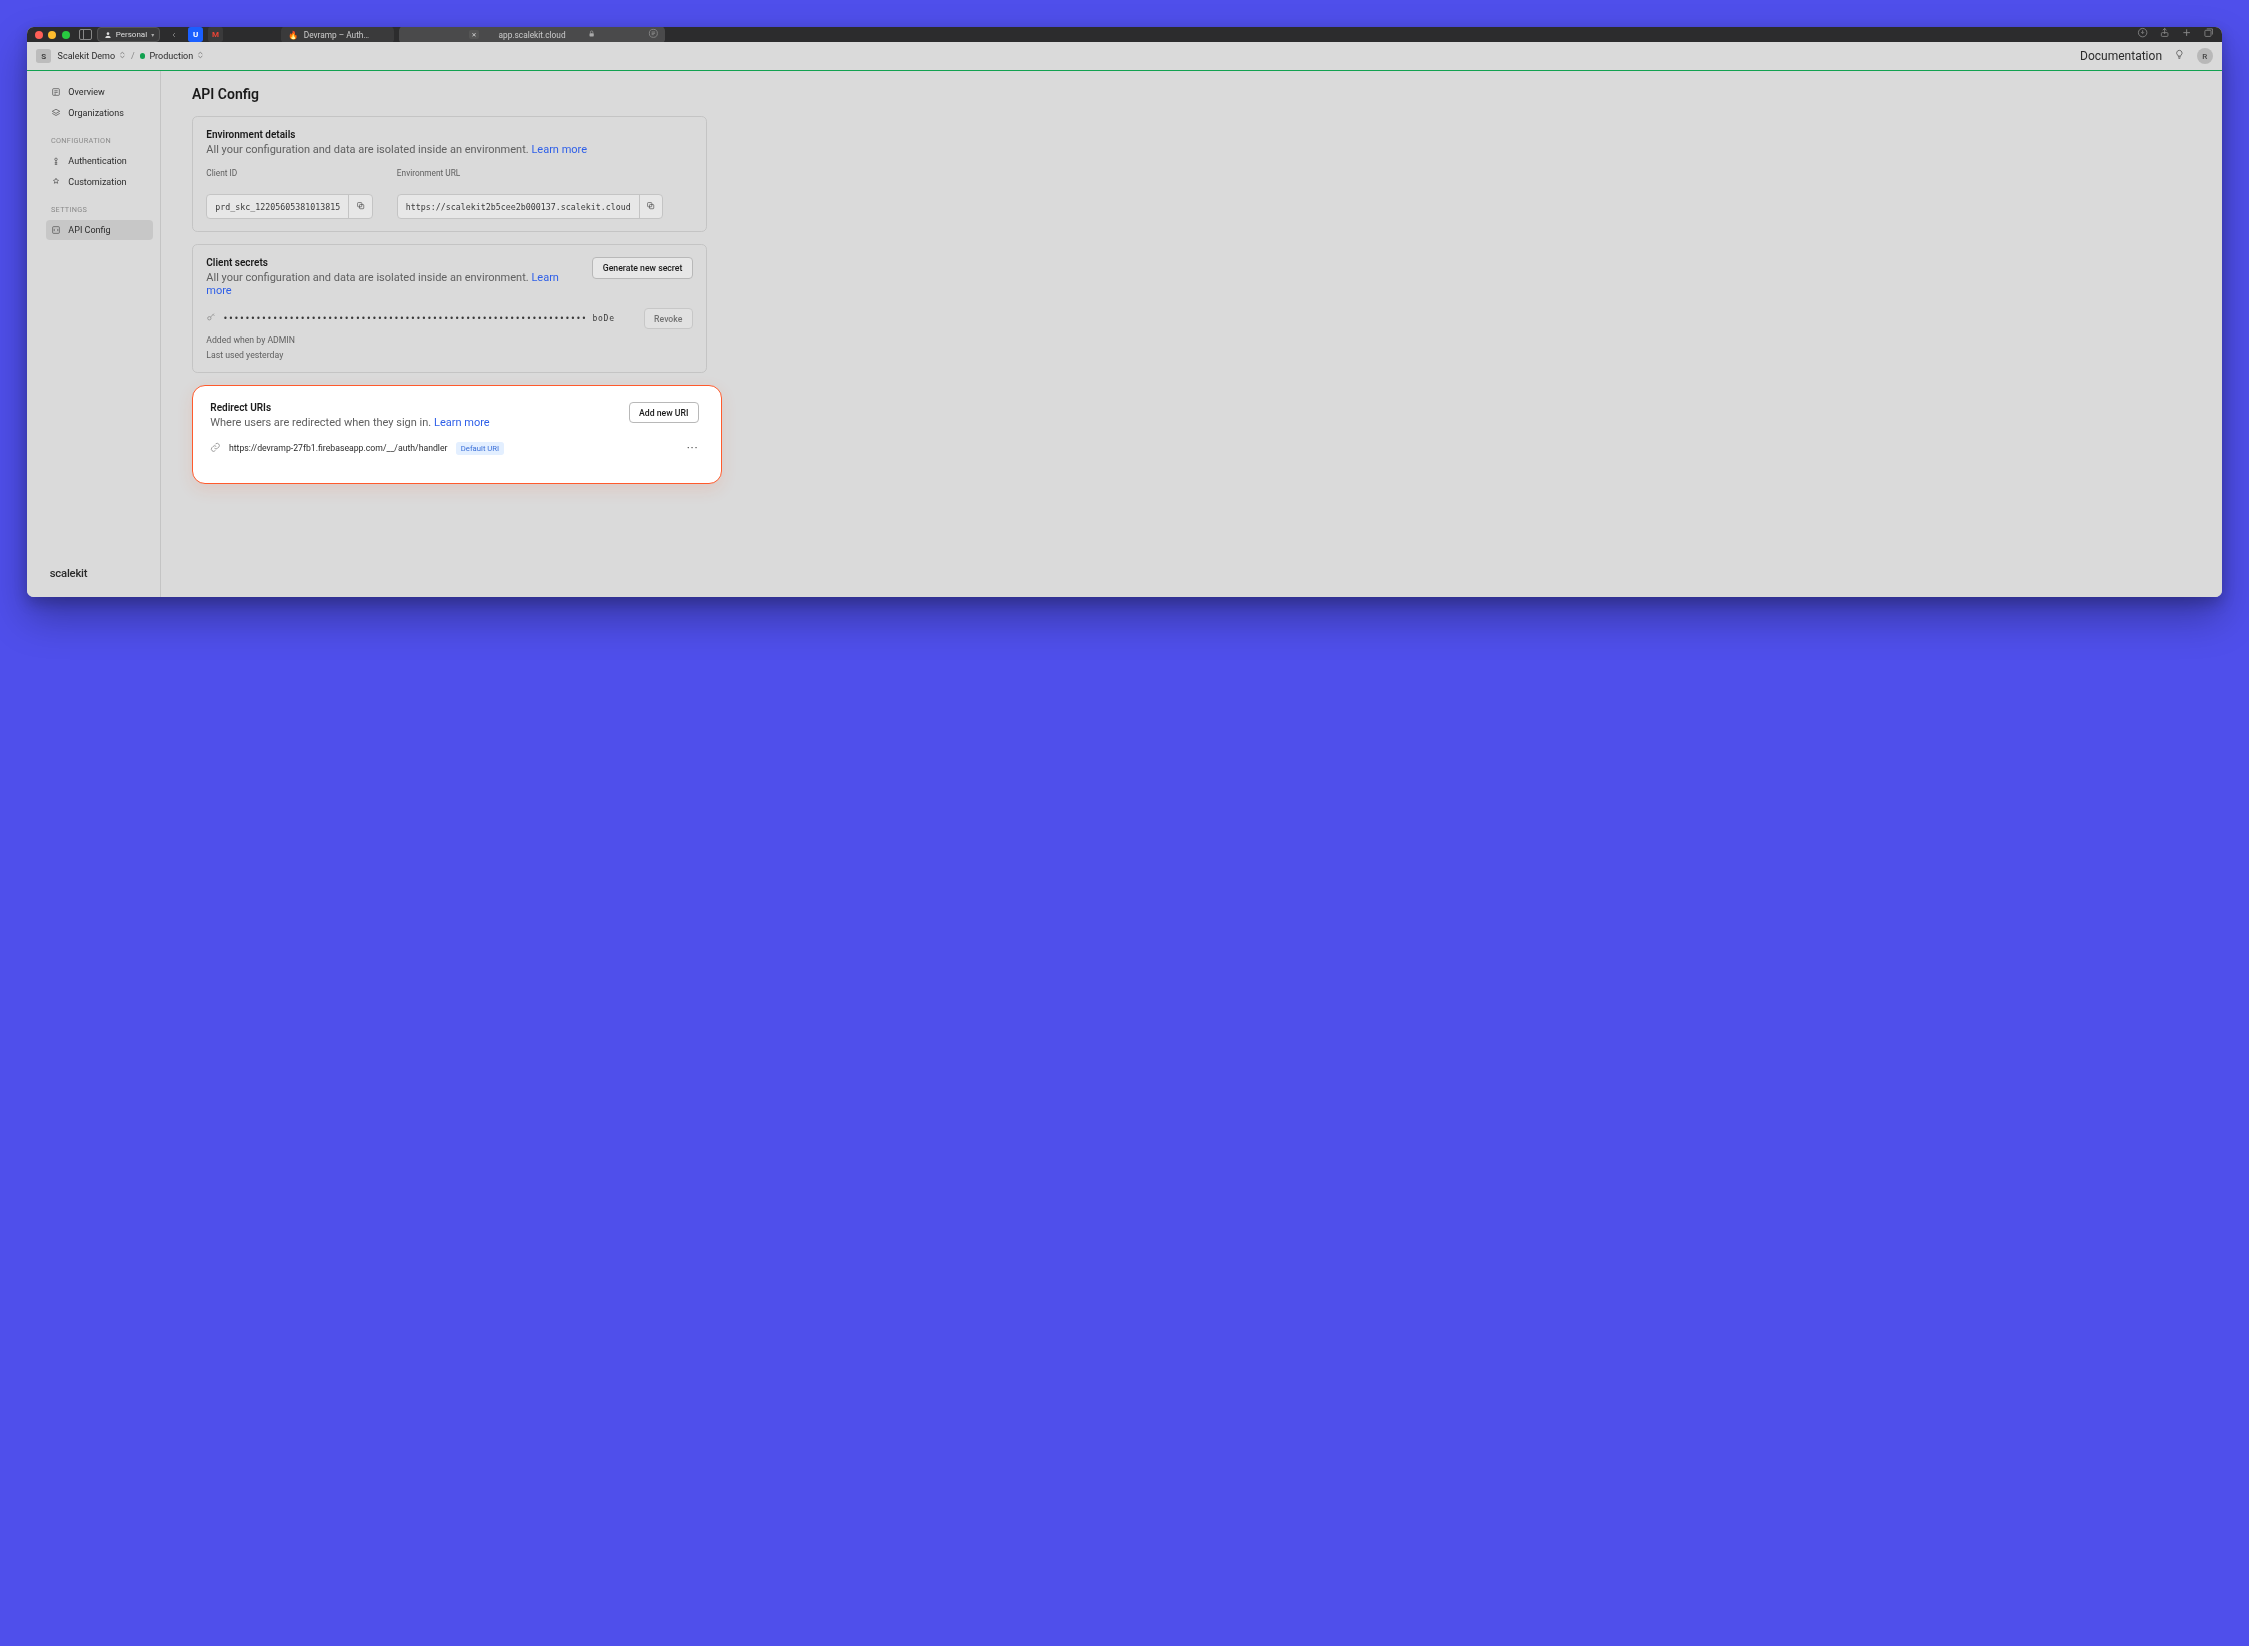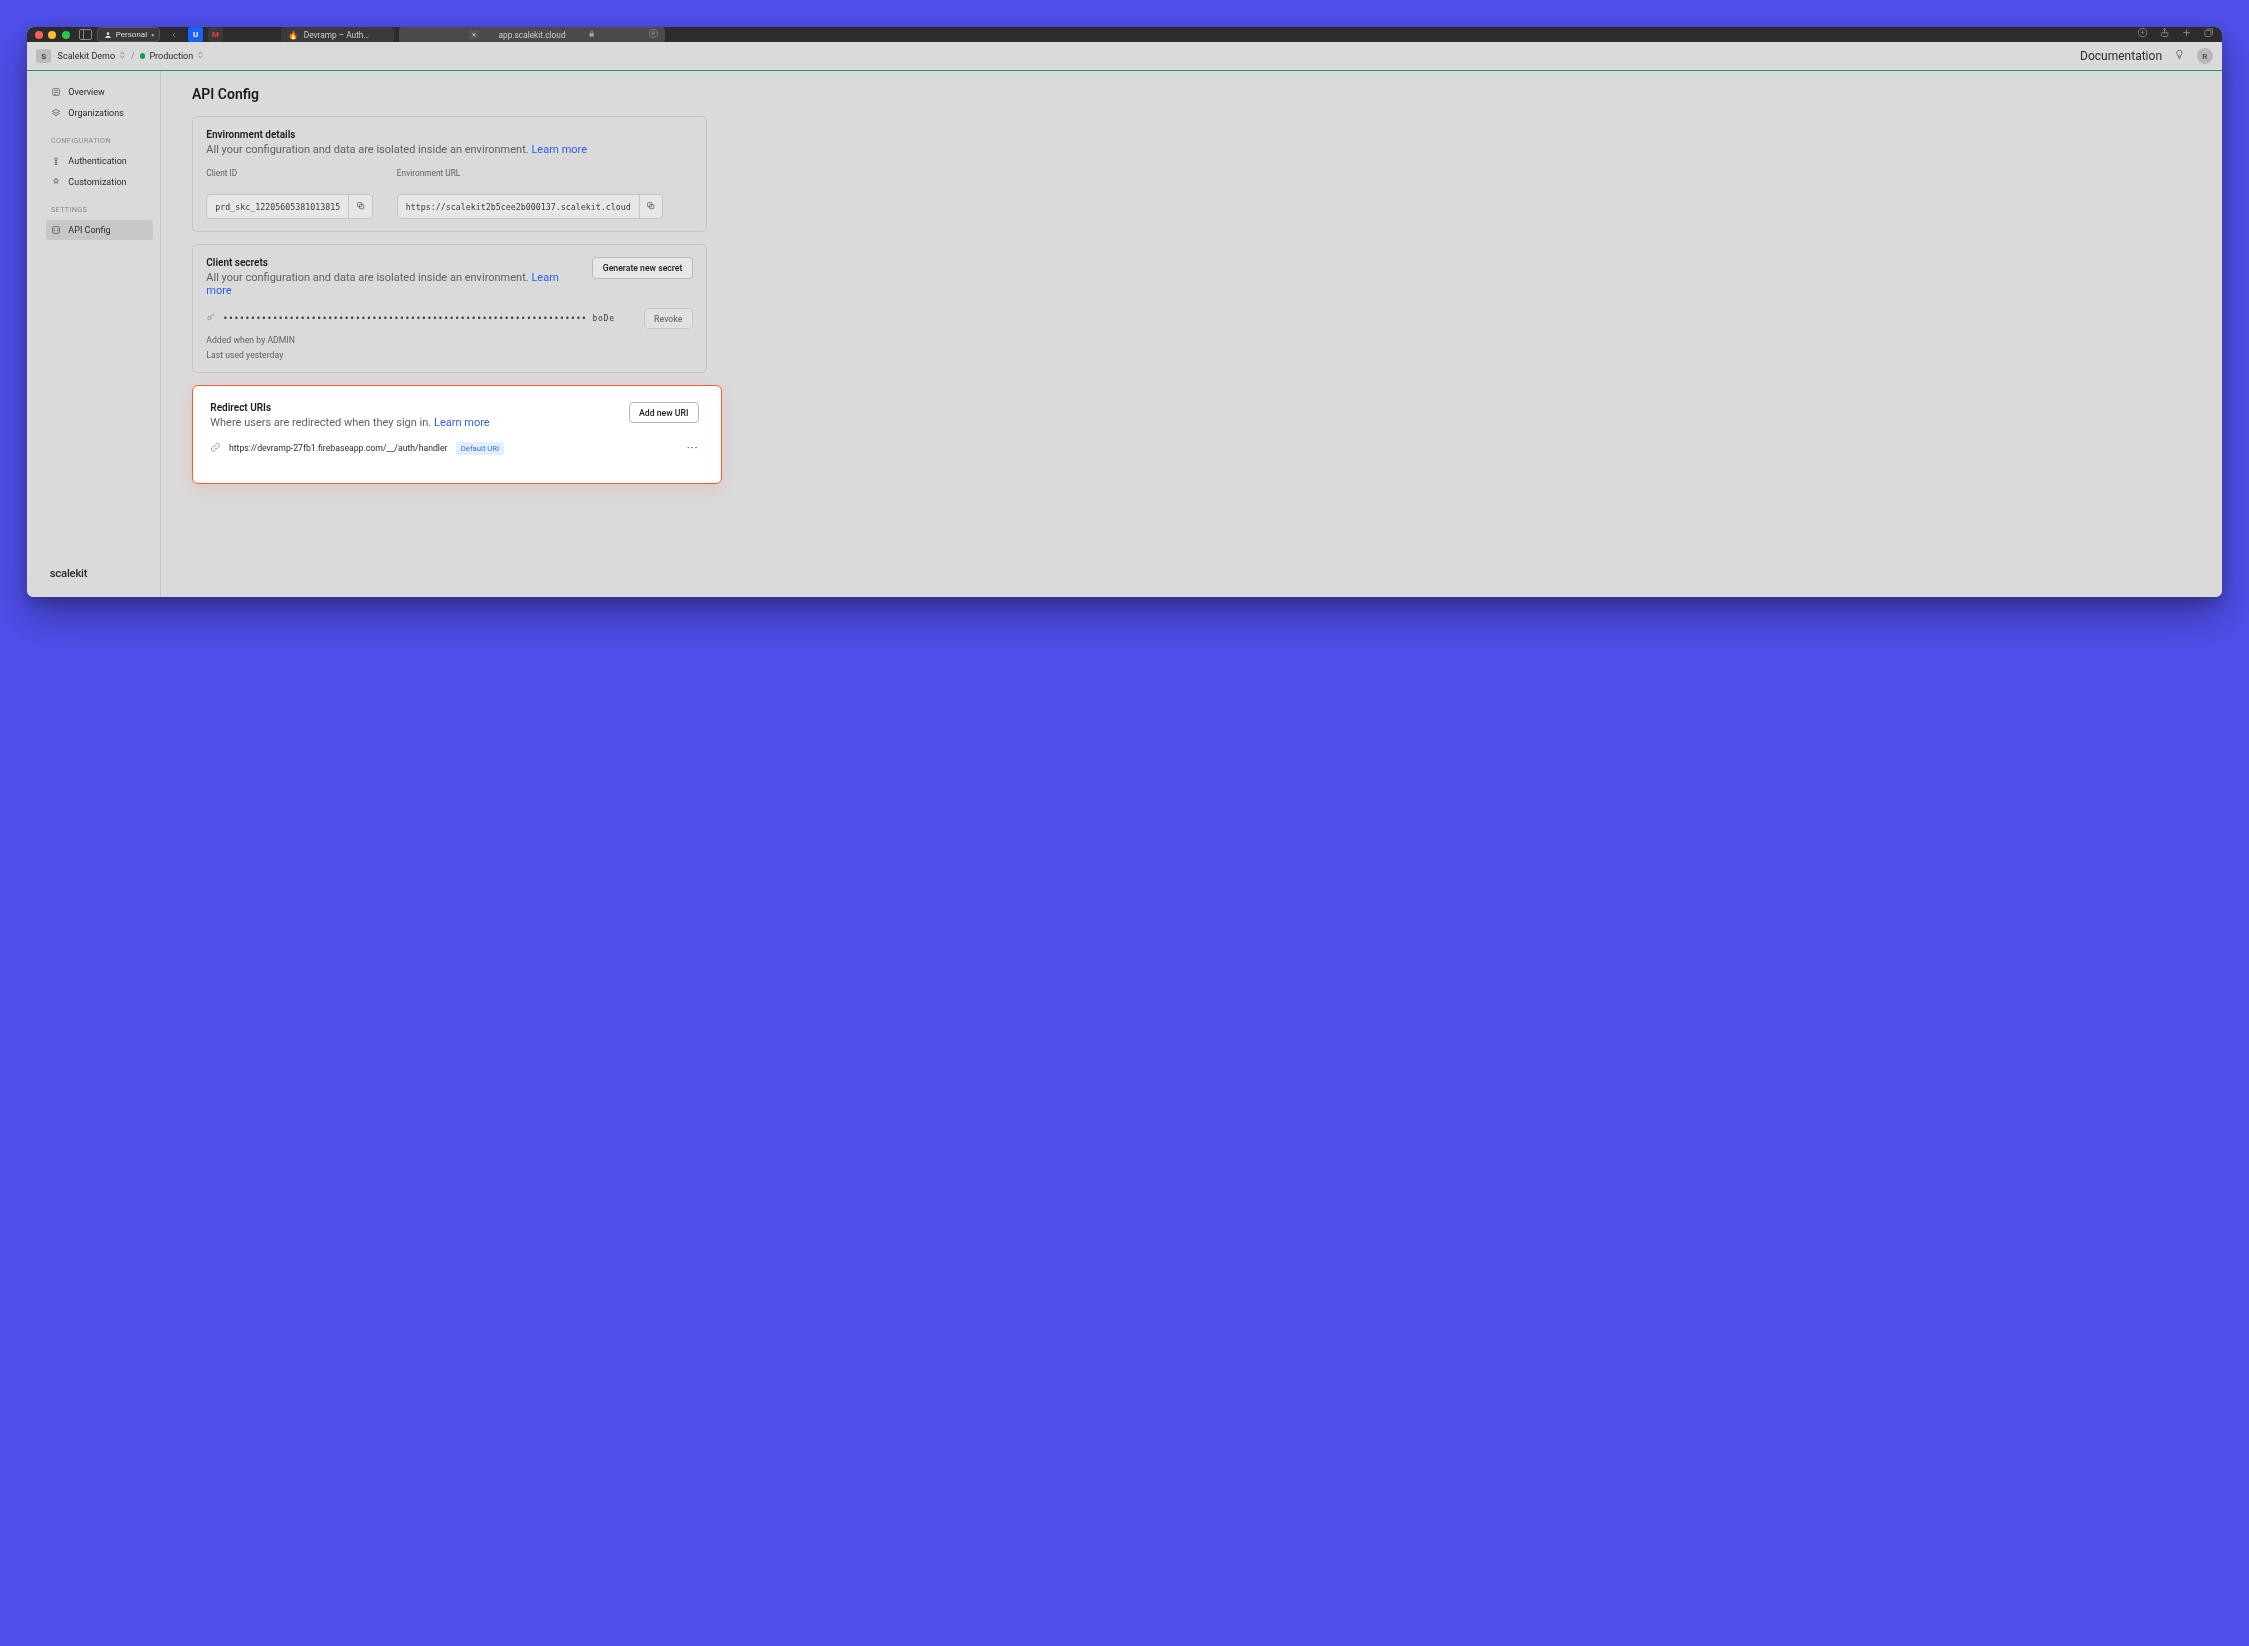--- a/index.html
+++ b/index.html
@@ -171,21 +171,21 @@
     background: #dadada;
   }
   .card.highlighted {
     background: #ffffff;
     border: none;
     border-radius: 4px;
     position: relative;
   }
   .highlight-wrap {
     border: 1.7px solid #ff5a2c;
-    border-radius: 6px;
+    border-radius: 13px;
     padding: 4px;
     max-width: 530px;
     background: #ffffff;
     box-shadow: 0 5.3px 16px rgba(255,90,44,0.12);
   }
   .card-header { display: flex; align-items: flex-start; gap: 10.7px; }
   .card-header-text { flex: 1; }
   .card-title { font-size: 10px; font-weight: 600; color: #1a1a1a; margin-bottom: 2.7px; }
   .card-desc { font-size: 11px; color: #606060; }
   .card-desc .link { color: #2e5fe8; cursor: pointer; }

